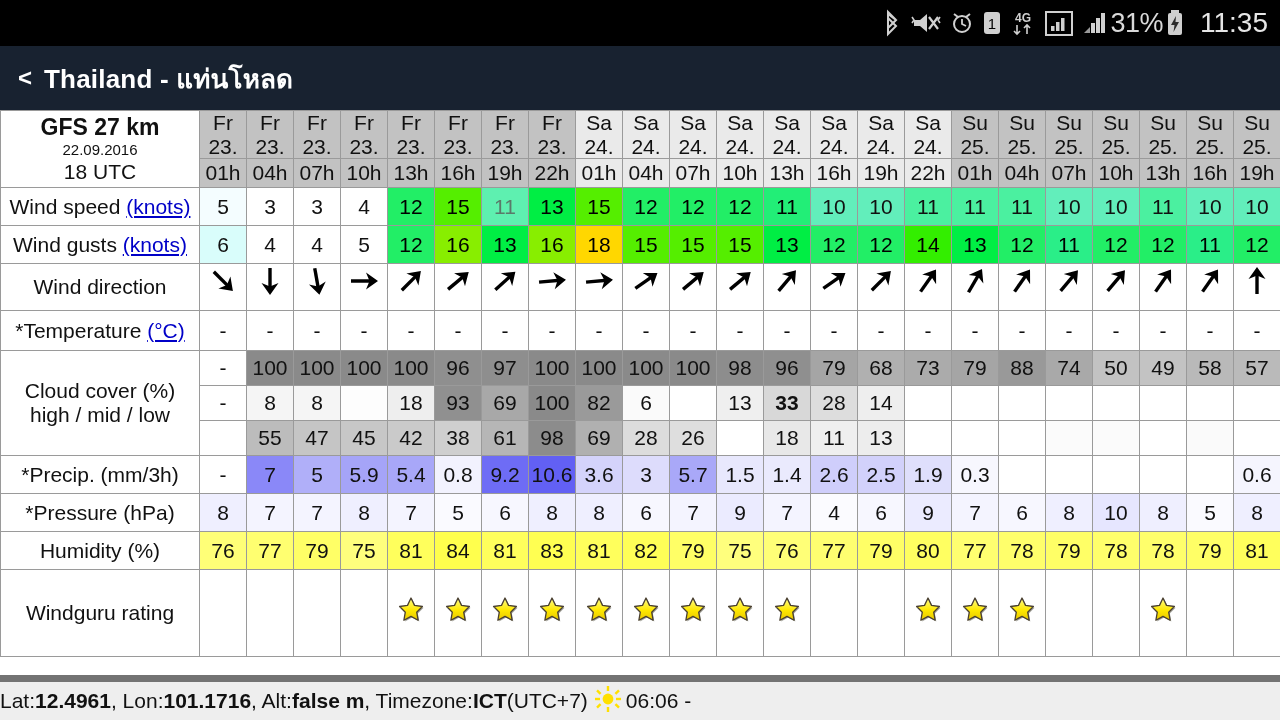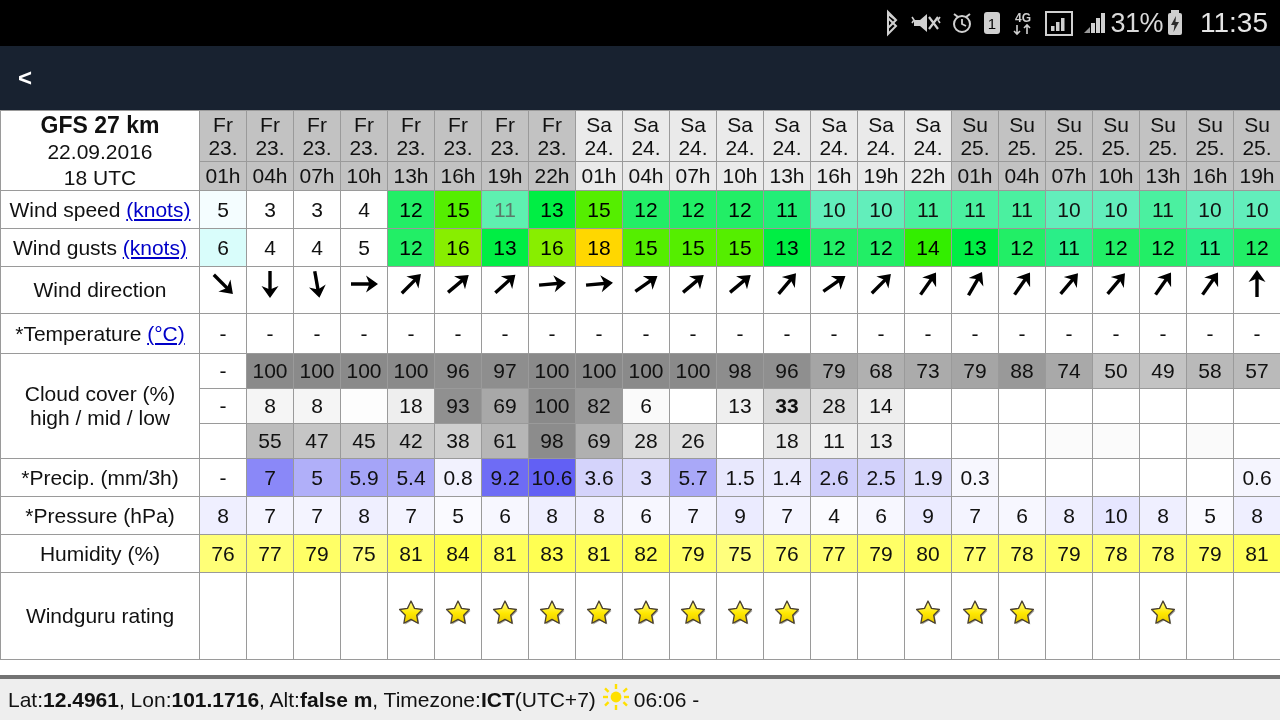--- a/index.html
+++ b/index.html
@@ -77,21 +77,21 @@
   td.lbl {
     background: #e9e9e9;
     text-align: center;
     font-size: 21px;
     color: #111;
     padding: 0 4px;
   }
   td.lbl .unitlink { color: #0000c8; text-decoration: underline; }
   td.lbl.modelcell { line-height: 1.22; padding: 6px 4px; }
   td.lbl.modelcell .m1 { font-weight: bold; font-size: 23px; text-align: center; }
-  td.lbl.modelcell .m2 { font-size: 21px; }
+  td.lbl.modelcell .m2 { font-size: 15px; }
   td.lbl.modelcell .m3 { font-size: 21px; }
 
   
   td.dayhdr { font-size: 20px; line-height: 1.12; padding: 3px 0 2px; }
   td.dayhdr .d1 { display: block; }
   td.dayhdr .d2 { display: block; }
   td.hourhdr { font-size: 20px; height: 28px; }
   .shadeA { background: #c2c2c2 !important; }
   .shadeB { background: #eaeaea !important; }
 
@@ -110,23 +110,22 @@
   .arrow svg { display: block; margin: 0 auto; }
 
   .star { display:block; margin: 0 auto; }
 
   
   #footer {
     position: absolute;
     left: 0; bottom: 0;
     width: 1280px; height: 45px;
     background: #eeeeee;
-    border-top: 4px solid #737373;
+    border-top: 7px solid #737373;
     display: flex; align-items: center;
-    padding-left: 8px;
     font-size: 21px; color: #111;
   }
   #footer b { font-weight: bold; }
   #footer .sunicon { margin: 0 5px 0 7px; display:inline-block; vertical-align: middle;}
 </style>
 </head>
 <body>
 
 <div id="statusbar">
   <div class="sb-icons">
@@ -186,20 +185,21 @@
         <rect x="5" y="1" width="8" height="3" fill="#cfcfcf"></rect>
         <rect x="2" y="4" width="14" height="22" rx="2" fill="#cfcfcf"></rect>
         <path d="M10 7 L5 16 L8.5 16 L7.5 23 L13 13 L9.5 13 Z" fill="#2b2b2b"></path>
       </svg>
   </span>
   <span class="sb-clock">11:35</span>
 </div>
 
 <div id="titlebar">
   <span class="back">&lt;</span>
+  <span class="title">Thailand - แท่นโหลด</span>
 </div>
 
 <div id="tablewrap">
   <table id="fc">
     <colgroup id="fc-cols">
         <col class="labelcol">
         <col class="datacol">
         <col class="datacol">
         <col class="datacol">
         <col class="datacol">

